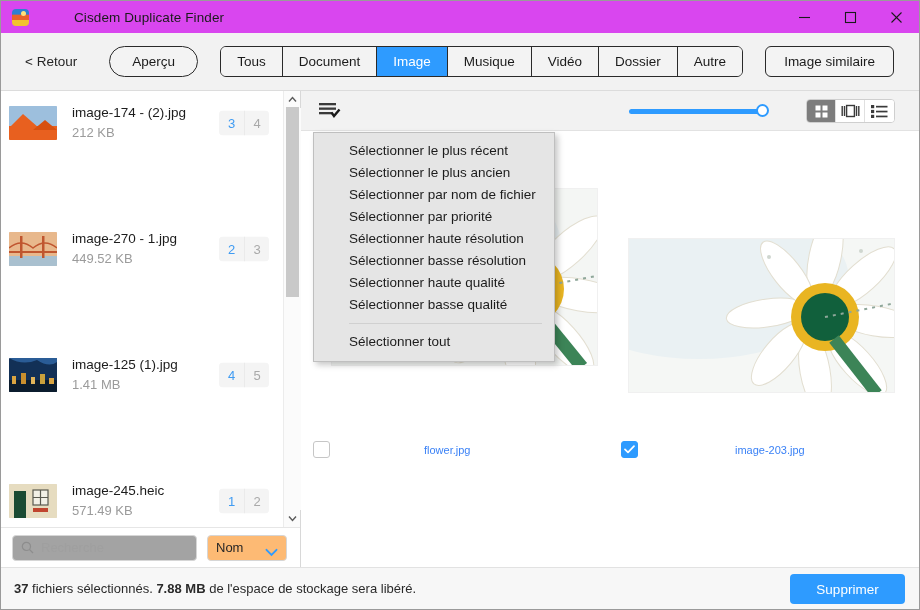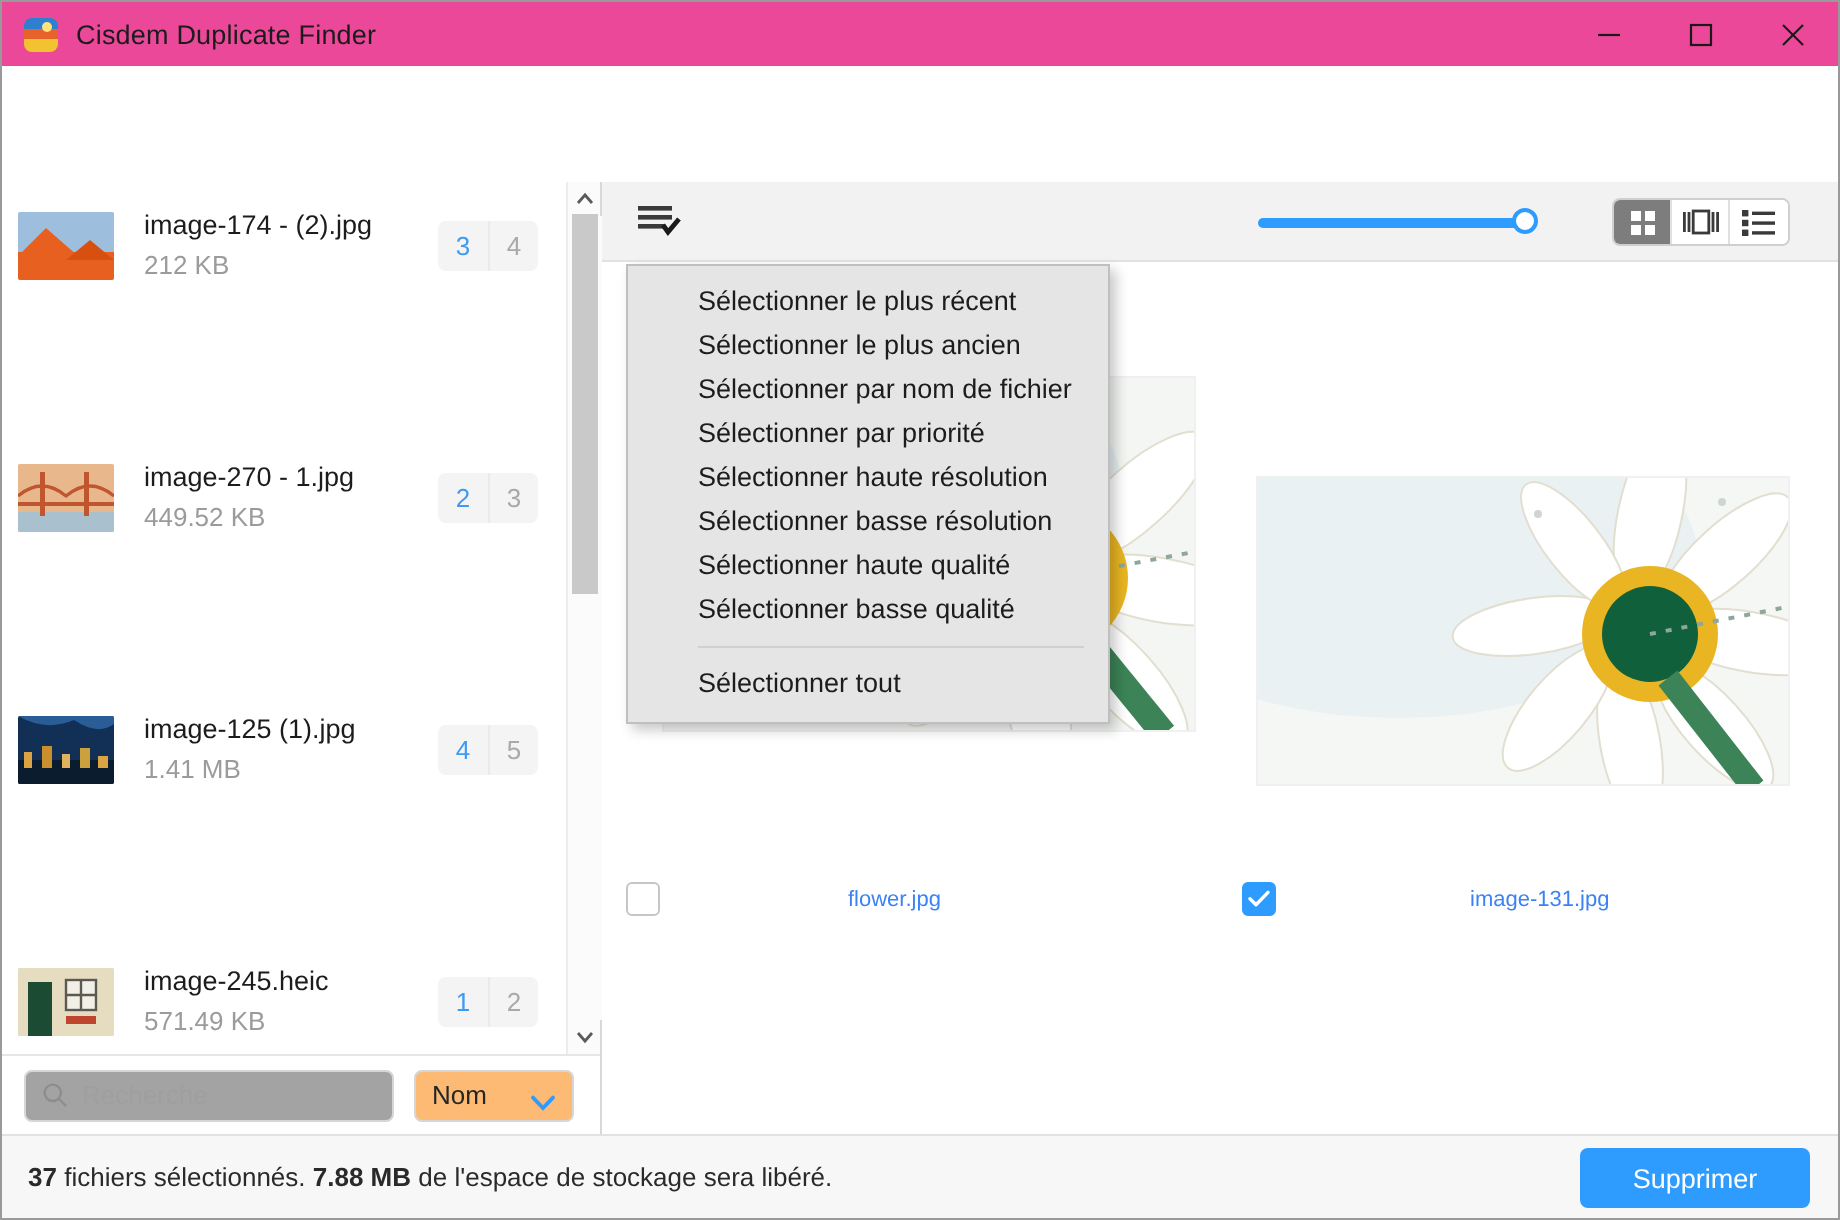--- a/index.html
+++ b/index.html
@@ -13,22 +13,22 @@
     position: relative;
     width: 920px; height: 610px;
     background: #ffffff;
     border: 1px solid #9a9a9a;
   }
 
   
   .titlebar {
     position: absolute; left: 0; top: 0;
     width: 918px; height: 32px;
-    background: #ec4899;
-    display: flex; align-items: center;
+    background: #d946ef;
+    display: flex; align-items: center; gap: 36px;
   }
   .app-icon {
     width: 17px; height: 17px; margin-left: 11px;
     border-radius: 4px; overflow: hidden;
     background: linear-gradient(#2f7fd0 0%, #2f7fd0 32%, #e8632a 33%, #e8632a 62%, #f2c230 63%, #f2c230 100%);
     position: relative; flex: none;
   }
   .app-icon::after {
     content: ""; position: absolute; left: 9px; top: 2.5px;
     width: 5px; height: 5px; border-radius: 50%; background: #ffe27a;
@@ -313,20 +313,34 @@
       </div>
       <div class="win-btn">
         <svg width="13" height="13" viewBox="0 0 13 13">
             <line x1="1.5" y1="1.5" x2="11.5" y2="11.5" stroke="#1a1a1a" stroke-width="1.1"></line>
             <line x1="11.5" y1="1.5" x2="1.5" y2="11.5" stroke="#1a1a1a" stroke-width="1.1"></line>
           </svg>
       </div>
     </div>
   </div>
 
+  <div class="toolbar">
+    <div class="back-link">&lt; Retour</div>
+    <div class="btn-preview">Aperçu</div>
+    <div class="seg-group">
+      <div class="seg">Tous</div>
+      <div class="seg">Document</div>
+      <div class="seg active">Image</div>
+      <div class="seg">Musique</div>
+      <div class="seg">Vidéo</div>
+      <div class="seg">Dossier</div>
+      <div class="seg">Autre</div>
+    </div>
+    <div class="btn-similar">Image similaire</div>
+  </div>
 
   <div class="left-panel">
     <div class="file-list">
 
       <div class="file-row" style="top:0">
         <div class="thumb">
           <svg viewBox="0 0 48 34">
               <rect width="48" height="20" fill="#9dbfdd"></rect>
               <rect y="20" width="48" height="14" fill="#e8601f"></rect>
               <path d="M0 22 L14 8 L30 22 Z" fill="#e8601f"></path>
@@ -546,21 +560,21 @@
           </svg>
         </div>
       </div>
 
       <div class="photo-row" style="left:320px; top:310px; width:290px;">
         <div class="cb checked">
           <svg width="11" height="9" viewBox="0 0 11 9">
               <path d="M1 4.4 L4 7.4 L10 1.2" stroke="#ffffff" stroke-width="1.7" fill="none" stroke-linecap="round" stroke-linejoin="round"></path>
             </svg>
         </div>
-        <div class="photo-label" style="margin-left:97px;">image-131.jpg</div>
+        <div class="photo-label" style="margin-left:97px;">image-203.jpg</div>
       </div>
     </div>
   </div>
 
   <div class="dropdown">
     <div class="dd-item">Sélectionner le plus récent</div>
     <div class="dd-item">Sélectionner le plus ancien</div>
     <div class="dd-item">Sélectionner par nom de fichier</div>
     <div class="dd-item">Sélectionner par priorité</div>
     <div class="dd-item">Sélectionner haute résolution</div>

